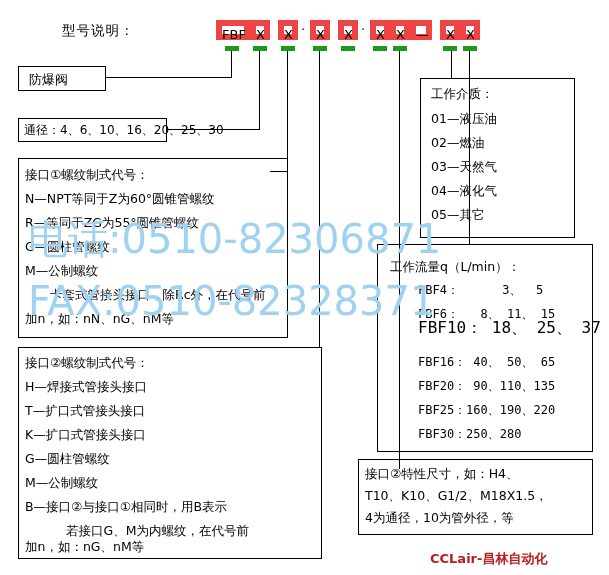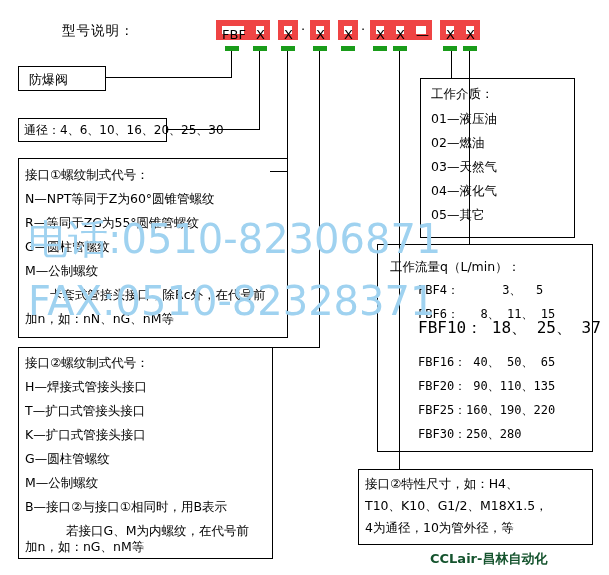--- a/index.html
+++ b/index.html
@@ -74,21 +74,21 @@
     color: #9fd2f0;
     font-size: 40px;
     font-family: "DejaVu Sans", "Liberation Sans", sans-serif;
     white-space: pre;
     letter-spacing: 0px;
     font-weight: 400;
     pointer-events: none;
   }
   .brand {
     position: absolute;
-    color: #14532d;
+    color: #b91c1c;
     font-size: 13px;
     font-weight: bold;
     white-space: pre;
   }
   .mono {
     font-family: "DejaVu Sans Mono", "Liberation Mono", monospace;
     margin-left: 28px;
   }
 </style>
 </head>
@@ -150,21 +150,21 @@
   <div class="box" style="left:18px; top:158px; width:270px; height:180px;">
     <div class="txt" style="left:6px; top:8px; font-size:12.5px;">接口①螺纹制式代号：</div>
     <div class="txt" style="left:6px; top:32px; font-size:12.5px;">N—NPT等同于Z为60°圆锥管螺纹</div>
     <div class="txt" style="left:6px; top:56px; font-size:12.5px;">R—等同于ZG为55°圆锥管螺纹</div>
     <div class="txt" style="left:6px; top:80px; font-size:12.5px;">G—圆柱管螺纹</div>
     <div class="txt" style="left:6px; top:104px; font-size:12.5px;">M—公制螺纹</div>
     <div class="txt" style="left:6px; top:128px; font-size:12.5px;">　　卡套式管接头接口，除Rc外，在代号前</div>
     <div class="txt" style="left:6px; top:152px; font-size:12.5px;">加n，如：nN、nG、nM等</div>
   </div>
 
-  <div class="box" style="left:18px; top:347px; width:255px; height:212px;">
+  <div class="box" style="left:18px; top:347px; width:304px; height:212px;">
     <div class="txt" style="left:6px; top:7px; font-size:12.5px;">接口②螺纹制式代号：</div>
     <div class="txt" style="left:6px; top:31px; font-size:12.5px;">H—焊接式管接头接口</div>
     <div class="txt" style="left:6px; top:55px; font-size:12.5px;">T—扩口式管接头接口</div>
     <div class="txt" style="left:6px; top:79px; font-size:12.5px;">K—扩口式管接头接口</div>
     <div class="txt" style="left:6px; top:103px; font-size:12.5px;">G—圆柱管螺纹</div>
     <div class="txt" style="left:6px; top:127px; font-size:12.5px;">M—公制螺纹</div>
     <div class="txt" style="left:6px; top:151px; font-size:12.5px;">B—接口②与接口①相同时，用B表示</div>
     <div class="txt" style="left:22px; top:175px; font-size:12.5px;">　　若接口G、M为内螺纹，在代号前</div>
     <div class="txt" style="left:6px; top:191px; font-size:12.5px;">加n，如：nG、nM等</div>
   </div>
@@ -182,21 +182,21 @@
     <div class="txt" style="left:12px; top:14px; font-size:12.5px;">工作流量q（L/min）：</div>
     <div class="txt mono" style="left:12px; top:38px; font-size:12px;">FBF4：      3、  5</div>
     <div class="txt mono" style="left:12px; top:62px; font-size:12px;">FBF6：   8、 11、 15</div>
     <div class="txt mono" style="left:12px; top:72px; font-size:16px;">FBF10： 18、 25、 37</div>
     <div class="txt mono" style="left:12px; top:110px; font-size:12px;">FBF16： 40、 50、 65</div>
     <div class="txt mono" style="left:12px; top:134px; font-size:12px;">FBF20： 90、110、135</div>
     <div class="txt mono" style="left:12px; top:158px; font-size:12px;">FBF25：160、190、220</div>
     <div class="txt mono" style="left:12px; top:182px; font-size:12px;">FBF30：250、280</div>
   </div>
 
-  <div class="box" style="left:358px; top:469px; width:235px; height:76px;">
+  <div class="box" style="left:358px; top:459px; width:235px; height:76px;">
     <div class="txt" style="left:6px; top:6px; font-size:12.5px;">接口②特性尺寸，如：H4、</div>
     <div class="txt" style="left:6px; top:28px; font-size:12.5px;">T10、K10、G1/2、M18X1.5，</div>
     <div class="txt" style="left:6px; top:50px; font-size:12.5px;">4为通径，10为管外径，等</div>
   </div>
 
   <div class="wm" style="left:28px; top:212px;">电话:0510-82306871</div>
   <div class="wm" style="left:28px; top:278px;">FAX:0510-82328371</div>
 
   <div class="brand" style="left:430px; top:550px;">CCLair-昌林自动化</div>
 

